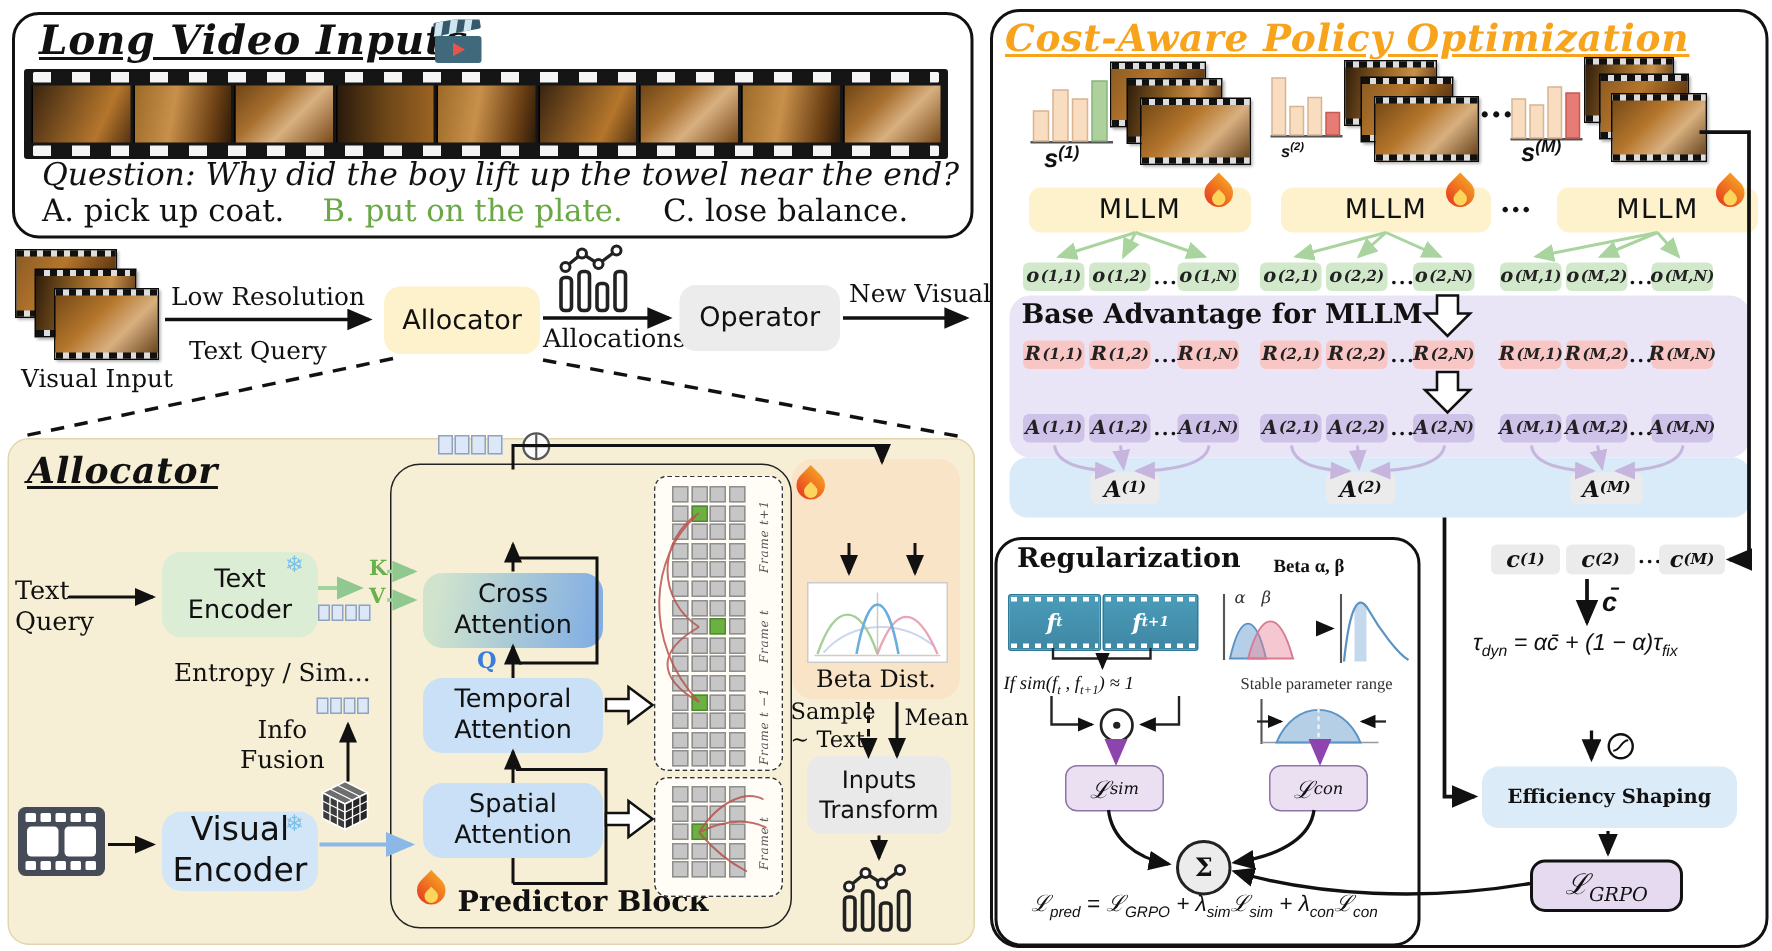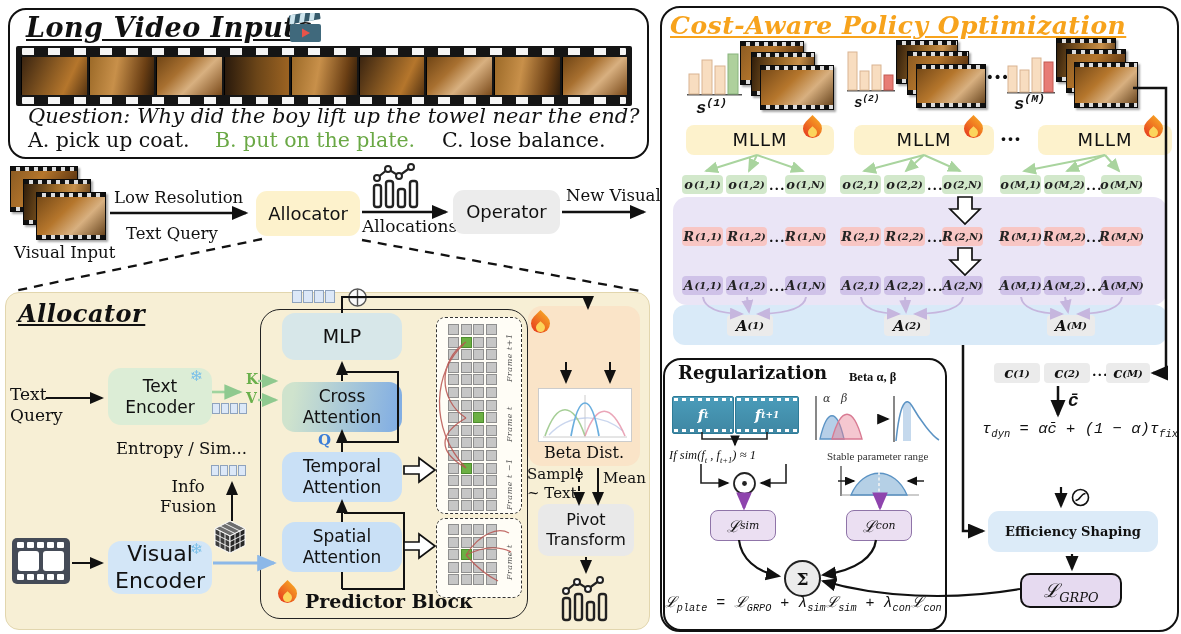--- a/index.html
+++ b/index.html
@@ -6,21 +6,21 @@
   .canvas{position:relative;width:1181px;height:634px;background:#fff;overflow:hidden;
           font-family:"DejaVu Serif","Liberation Serif",serif;color:#111}
   .abs{position:absolute}
   .sans{font-family:Liberation Serif, serif}
   .panel{position:absolute;background:#fff;border:2.5px solid #111;border-radius:18px}
   .cream{position:absolute;background:#f7efd5;border:1px solid #e2d6ae;border-radius:14px}
   .big-title{font-weight:bold;font-style:italic;text-decoration:underline;letter-spacing:.5px}
   .cbox{position:absolute;display:flex;flex-direction:column;align-items:center;justify-content:center;
         font-family:"DejaVu Sans","Liberation Sans",sans-serif;text-align:center;line-height:1.22;border-radius:11px}
   .boldserif{font-weight:bold;font-family:"DejaVu Serif","Liberation Serif",serif}
-  .mathit{font-style:italic;font-family:Liberation Mono, monospace}
+  .mathit{font-style:italic;font-family:Liberation Sans, sans-serif}
   sup{font-size:68%;font-style:italic;font-weight:bold}
   sub{font-size:68%}
   .chip{position:absolute;width:41px;height:19px;border-radius:4px;display:flex;align-items:center;justify-content:center;
         font:bold italic 13px "DejaVu Serif","Liberation Serif",serif;color:#222}
   .chip sup{font-size:10px;margin-left:1px}
   .gchip{position:absolute;height:21px;border-radius:4px;background:#ebebeb;display:flex;align-items:center;justify-content:center;
         font:bold italic 15px "DejaVu Serif","Liberation Serif",serif}
   .gchip sup{font-size:10px}
   .tdots{position:absolute;font:bold 13px "DejaVu Serif",serif;letter-spacing:1px}
   
@@ -207,23 +207,20 @@
       <i style="width:10px;height:13px"></i>
       <i style="width:10px;height:13px"></i>
       <i style="width:10px;height:13px"></i>
   </div>
   <span class="abs" style="left:347px;top:287px">
     <svg width="21" height="21" viewBox="0 0 21 21">
       <circle cx="10.5" cy="10.5" r="8.6" fill="#fafafa" stroke="#555" stroke-width="1.5"></circle>
       <path d="M10.5,2.5 V18.5 M2.5,10.5 H18.5" stroke="#555" stroke-width="1.4"></path>
     </svg>
   </span>
-  <div class="cbox" style="left:282px;top:313px;width:120px;height:47px;background:#d7e7e9;font-size:19px;border-radius:13px">
-    <span>MLP</span>
-  </div>
   <div class="cbox" style="left:282px;top:382px;width:120px;height:50px;background:linear-gradient(100deg,#cfe3cd 10%,#82aee3 95%);font-size:17px;border-radius:13px">
     <span>Cross</span>
     <span>Attention</span>
   </div>
   <div class="abs boldserif" style="left:318px;top:431px;font-size:15px;color:#3b7dd8">Q</div>
   <div class="cbox" style="left:282px;top:452px;width:120px;height:50px;background:#c9e0f6;font-size:17px;border-radius:13px">
     <span>Temporal</span>
     <span>Attention</span>
   </div>
   <div class="cbox" style="left:282px;top:522px;width:120px;height:50px;background:#c9e0f6;font-size:17px;border-radius:13px">
@@ -346,21 +343,21 @@
       <path d="M32,47 C40,3 52,3 60,47" stroke="#6aaede" stroke-width="1.7" fill="none"></path>
     </svg>
   </span>
   <div class="abs" style="left:538px;top:443px;width:92px;text-align:center;font-size:16px">Beta Dist.</div>
   <div class="abs" style="left:527px;top:465px;font-size:15px;line-height:1.25">
     <div>Sample</div>
     <div>~ Text</div>
   </div>
   <div class="abs" style="left:603px;top:469px;font-size:15px">Mean</div>
   <div class="cbox" style="left:538px;top:504px;width:96px;height:52px;background:#e9e9e9;font-size:16px;border-radius:10px">
-    <span>Pivot</span>
+    <span>Inputs</span>
     <span>Transform</span>
   </div>
   <span class="abs" style="left:558px;top:574px">
     <svg width="56" height="50" viewBox="0 0 54 50">
       <polyline points="7,17 18,8 29,15 41,6" fill="none" stroke="#222" stroke-width="2.2"></polyline>
       <circle cx="7" cy="17" r="3" fill="#fff" stroke="#222" stroke-width="2"></circle>
       <circle cx="18" cy="8" r="3" fill="#fff" stroke="#222" stroke-width="2"></circle>
       <circle cx="29" cy="15" r="3" fill="#fff" stroke="#222" stroke-width="2"></circle>
       <circle cx="41" cy="6" r="3" fill="#fff" stroke="#222" stroke-width="2"></circle>
       <rect x="4" y="24" width="7" height="22" rx="2.5" fill="none" stroke="#222" stroke-width="2.4"></rect>
@@ -391,21 +388,21 @@
 
   <span class="abs" style="left:846px;top:48px">
     <svg width="50" height="44" viewBox="0 0 50 44">
       <path d="M1,42.8 H49" stroke="#555" stroke-width="1.6"></path>
       <rect x="2" y="4" width="9" height="38" fill="#f8ddc0" stroke="#d9b491"></rect>
       <rect x="14" y="23" width="9" height="19" fill="#f8ddc0" stroke="#d9b491"></rect>
       <rect x="26" y="17" width="9" height="25" fill="#f8ddc0" stroke="#d9b491"></rect>
       <rect x="38" y="27" width="9" height="15" fill="#e77c75" stroke="#c45a52"></rect>
     </svg>
   </span>
-  <div class="abs mathit boldserif" style="left:854px;top:93px;font-size:14px">s<sup>(2)</sup></div>
+  <div class="abs mathit boldserif" style="left:854px;top:93px;font-size:11px">s<sup>(2)</sup></div>
   <div class="abs" style="left:896px;top:40px;width:92px;height:68px">
     <div class="mframe w2" style="left:0;top:0;width:60px;height:42px"></div>
     <div class="mframe" style="left:11px;top:11px;width:60px;height:42px"></div>
     <div class="mframe w3" style="left:20px;top:24px;width:68px;height:42px"></div>
   </div>
 
   <div class="abs" style="left:986px;top:58px;font:bold 22px 'DejaVu Serif',serif">...</div>
 
   <span class="abs" style="left:1006px;top:54px">
     <svg width="50" height="40" viewBox="0 0 50 40">
@@ -453,20 +450,21 @@
   <span class="chip" style="left:840px;top:175px;background:#d2e8cb">o<sup>(2,1)</sup></span>
   <span class="chip" style="left:884px;top:175px;background:#d2e8cb">o<sup>(2,2)</sup></span>
   <span class="tdots" style="left:927px;top:178px">...</span>
   <span class="chip" style="left:942px;top:175px;background:#d2e8cb">o<sup>(2,N)</sup></span>
   <span class="chip" style="left:1000px;top:175px;background:#d2e8cb">o<sup>(M,1)</sup></span>
   <span class="chip" style="left:1044px;top:175px;background:#d2e8cb">o<sup>(M,2)</sup></span>
   <span class="tdots" style="left:1086px;top:178px">...</span>
   <span class="chip" style="left:1101px;top:175px;background:#d2e8cb">o<sup>(M,N)</sup></span>
 
   <div class="abs" style="left:673px;top:197px;width:494px;height:108px;background:#eae5f6;border-radius:14px"></div>
+  <div class="abs boldserif" style="left:681px;top:199px;font-size:18px">Base Advantage for MLLM</div>
 
   <span class="chip" style="left:682px;top:227px;background:#f8c6c4">R<sup>(1,1)</sup></span>
   <span class="chip" style="left:726px;top:227px;background:#f8c6c4">R<sup>(1,2)</sup></span>
   <span class="tdots" style="left:769px;top:230px">...</span>
   <span class="chip" style="left:785px;top:227px;background:#f8c6c4">R<sup>(1,N)</sup></span>
   <span class="chip" style="left:840px;top:227px;background:#f8c6c4">R<sup>(2,1)</sup></span>
   <span class="chip" style="left:884px;top:227px;background:#f8c6c4">R<sup>(2,2)</sup></span>
   <span class="tdots" style="left:927px;top:230px">...</span>
   <span class="chip" style="left:942px;top:227px;background:#f8c6c4">R<sup>(2,N)</sup></span>
   <span class="chip" style="left:1000px;top:227px;background:#f8c6c4">R<sup>(M,1)</sup></span>
@@ -530,21 +528,21 @@
       <path d="M18,33 C30,4 62,4 74,33 Z" fill="rgba(120,170,210,.55)" stroke="#5b93c4" stroke-width="1.3"></path>
       <path d="M46,10 V33" stroke="#f2f2f2" stroke-width="1.6" stroke-dasharray="3 2.5"></path>
     </svg>
   </span>
   <div class="lossbox" style="left:846px;top:510px;width:64px;height:29px">ℒ<sub>con</sub></div>
 
   <div class="abs" style="left:784px;top:560px;width:33px;height:33px;border:2px solid #222;border-radius:50%;background:#ececec;
               display:flex;align-items:center;justify-content:center;font:bold 17px 'DejaVu Serif',serif">
     <span>Σ</span>
   </div>
-  <div class="abs mathit" style="left:664px;top:591px;width:278px;text-align:center;font-size:15px">ℒ<sub>plate</sub> = ℒ<sub>GRPO</sub> + λ<sub>sim</sub>ℒ<sub>sim</sub> + λ<sub>con</sub>ℒ<sub>con</sub></div>
+  <div class="abs mathit" style="left:664px;top:591px;width:278px;text-align:center;font-size:15px">ℒ<sub>pred</sub> = ℒ<sub>GRPO</sub> + λ<sub>sim</sub>ℒ<sub>sim</sub> + λ<sub>con</sub>ℒ<sub>con</sub></div>
 
   <span class="gchip" style="left:994px;top:363px;width:46px;height:20px">c<sup>(1)</sup></span>
   <span class="gchip" style="left:1044px;top:363px;width:46px;height:20px">c<sup>(2)</sup></span>
   <span class="tdots" style="left:1092px;top:364px">...</span>
   <span class="gchip" style="left:1106px;top:363px;width:44px;height:20px">c<sup>(M)</sup></span>
   <div class="abs boldserif mathit" style="left:1068px;top:391px;font-size:18px">c̄</div>
   <div class="abs mathit" style="left:982px;top:420px;font-size:15.5px">τ<sub>dyn</sub> = αc̄ + (1 − α)τ<sub>fix</sub></div>
   <span class="abs" style="left:1071px;top:488px">
     <svg width="19" height="19" viewBox="0 0 19 19">
       <circle cx="9.5" cy="9.5" r="8" fill="#fff" stroke="#111" stroke-width="1.6"></circle>

